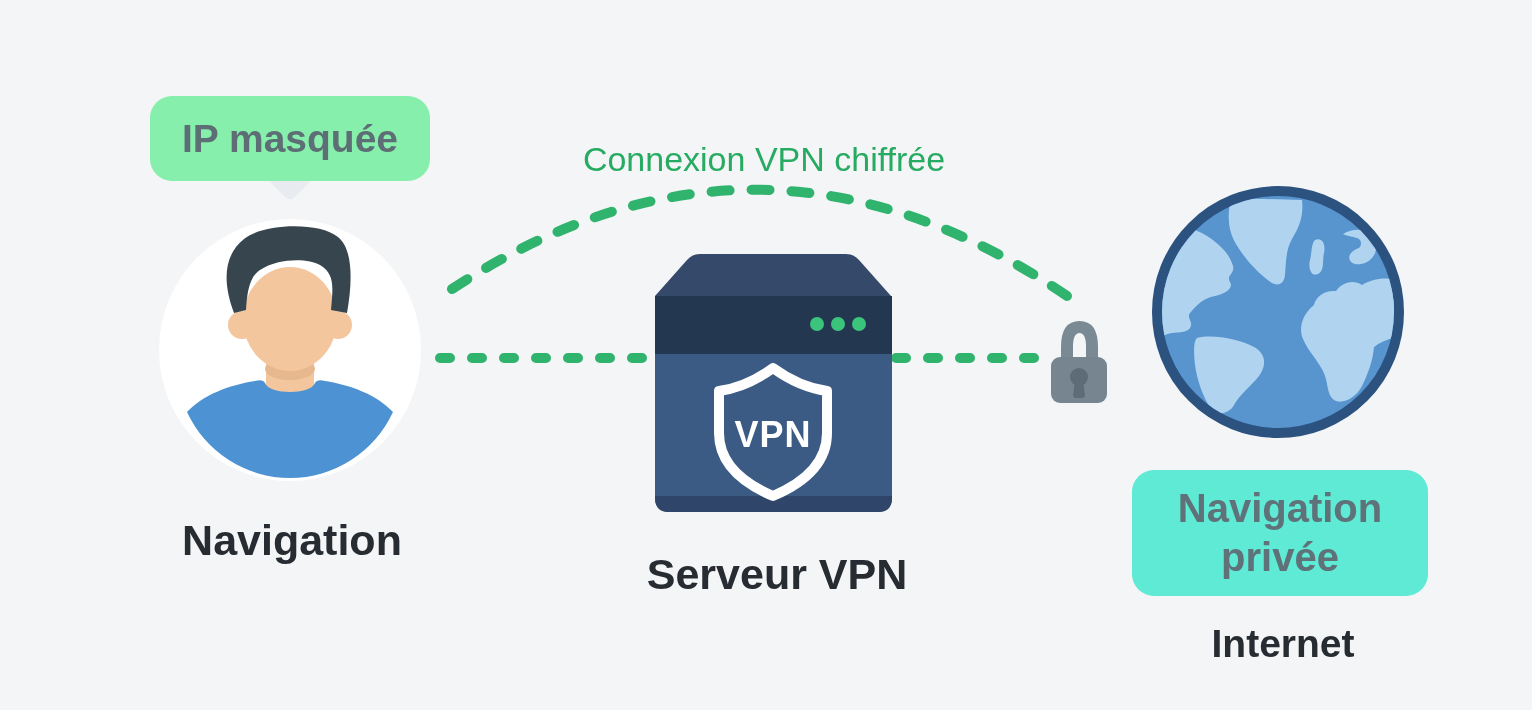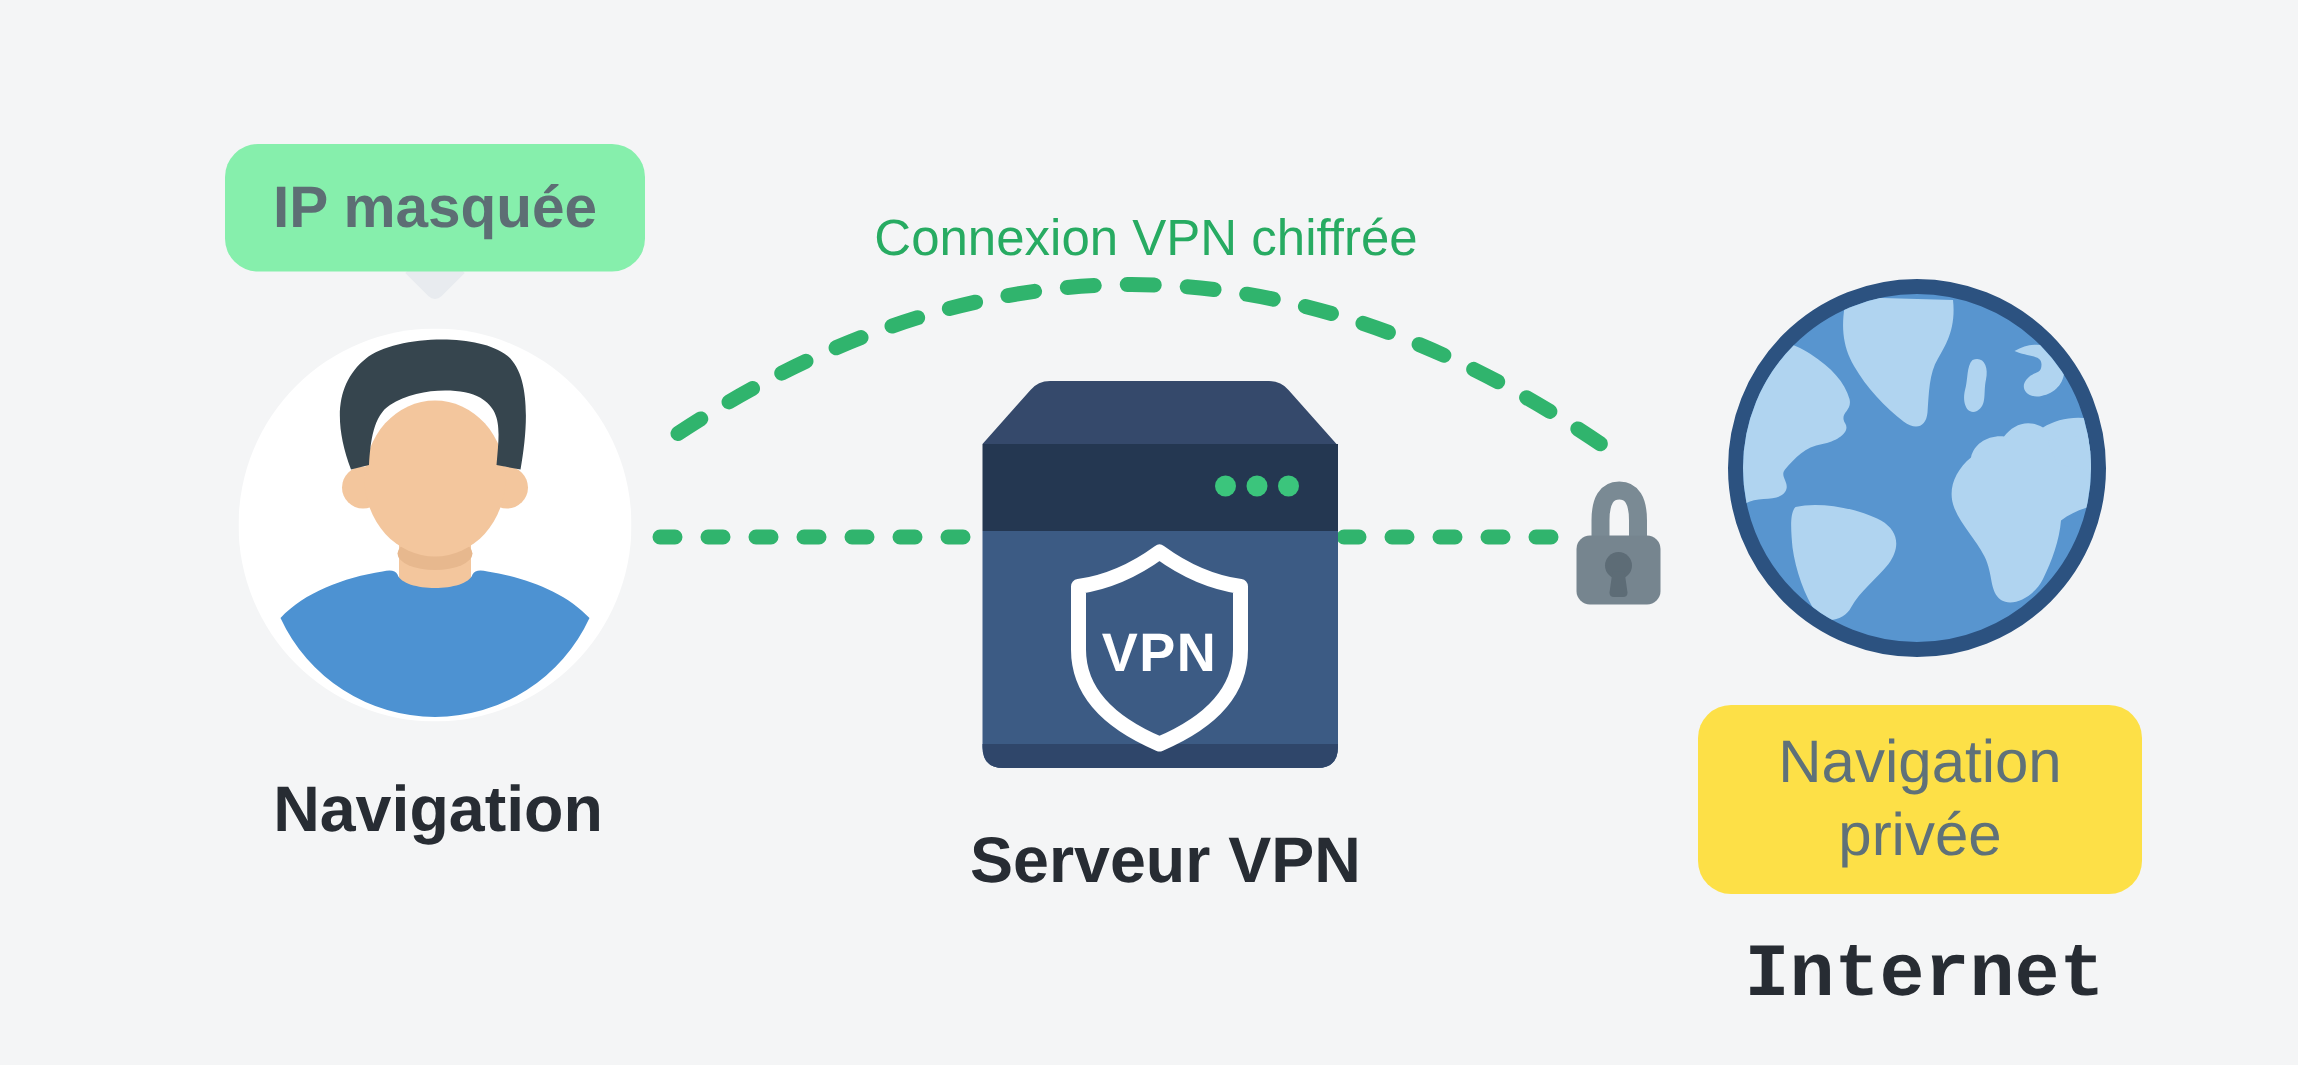--- a/index.html
+++ b/index.html
@@ -16,31 +16,31 @@
     display:flex;align-items:center;justify-content:center;
     color:#5d6e74;font-weight:600;text-align:center;
   }
   .bubble-tail{
     position:absolute;width:28px;height:28px;background:#e8ebef;
     transform:rotate(45deg);border-radius:0 0 6px 0;
   }
   #user-bubble{left:150px;top:96px;width:280px;height:85px;font-size:39px;}
   #user-bubble-tail{left:276px;top:168px;}
   #internet-badge{left:1132px;top:470px;width:296px;height:126px;
-    font-size:40px;line-height:1.22;font-weight:400;color:#5f7179;background:#fde047;}
+    font-size:40px;line-height:1.22;font-weight:700;color:#5f7179;background:#5eead4;}
   #internet-badge .badge-text{width:240px;}
 
   
   .node-label{
     color:#272c33;font-weight:700;font-size:43px;white-space:nowrap;
     transform:translateX(-50%);
   }
   #user-label{left:292px;top:516px;}
   #server-label{left:777px;top:550px;}
-  #internet-label{left:1283px;top:622px;font-size:50px;font-family:Liberation Mono, monospace;}
+  #internet-label{left:1283px;top:622px;font-size:39px;}
   #connection-title{
     left:764px;top:124px;transform:translateX(-50%);
     color:#27ab62;font-weight:400;font-size:34px;white-space:nowrap;margin-top:16px;
   }
 
   svg{display:block;}
 </style>
 </head>
 <body>
 

